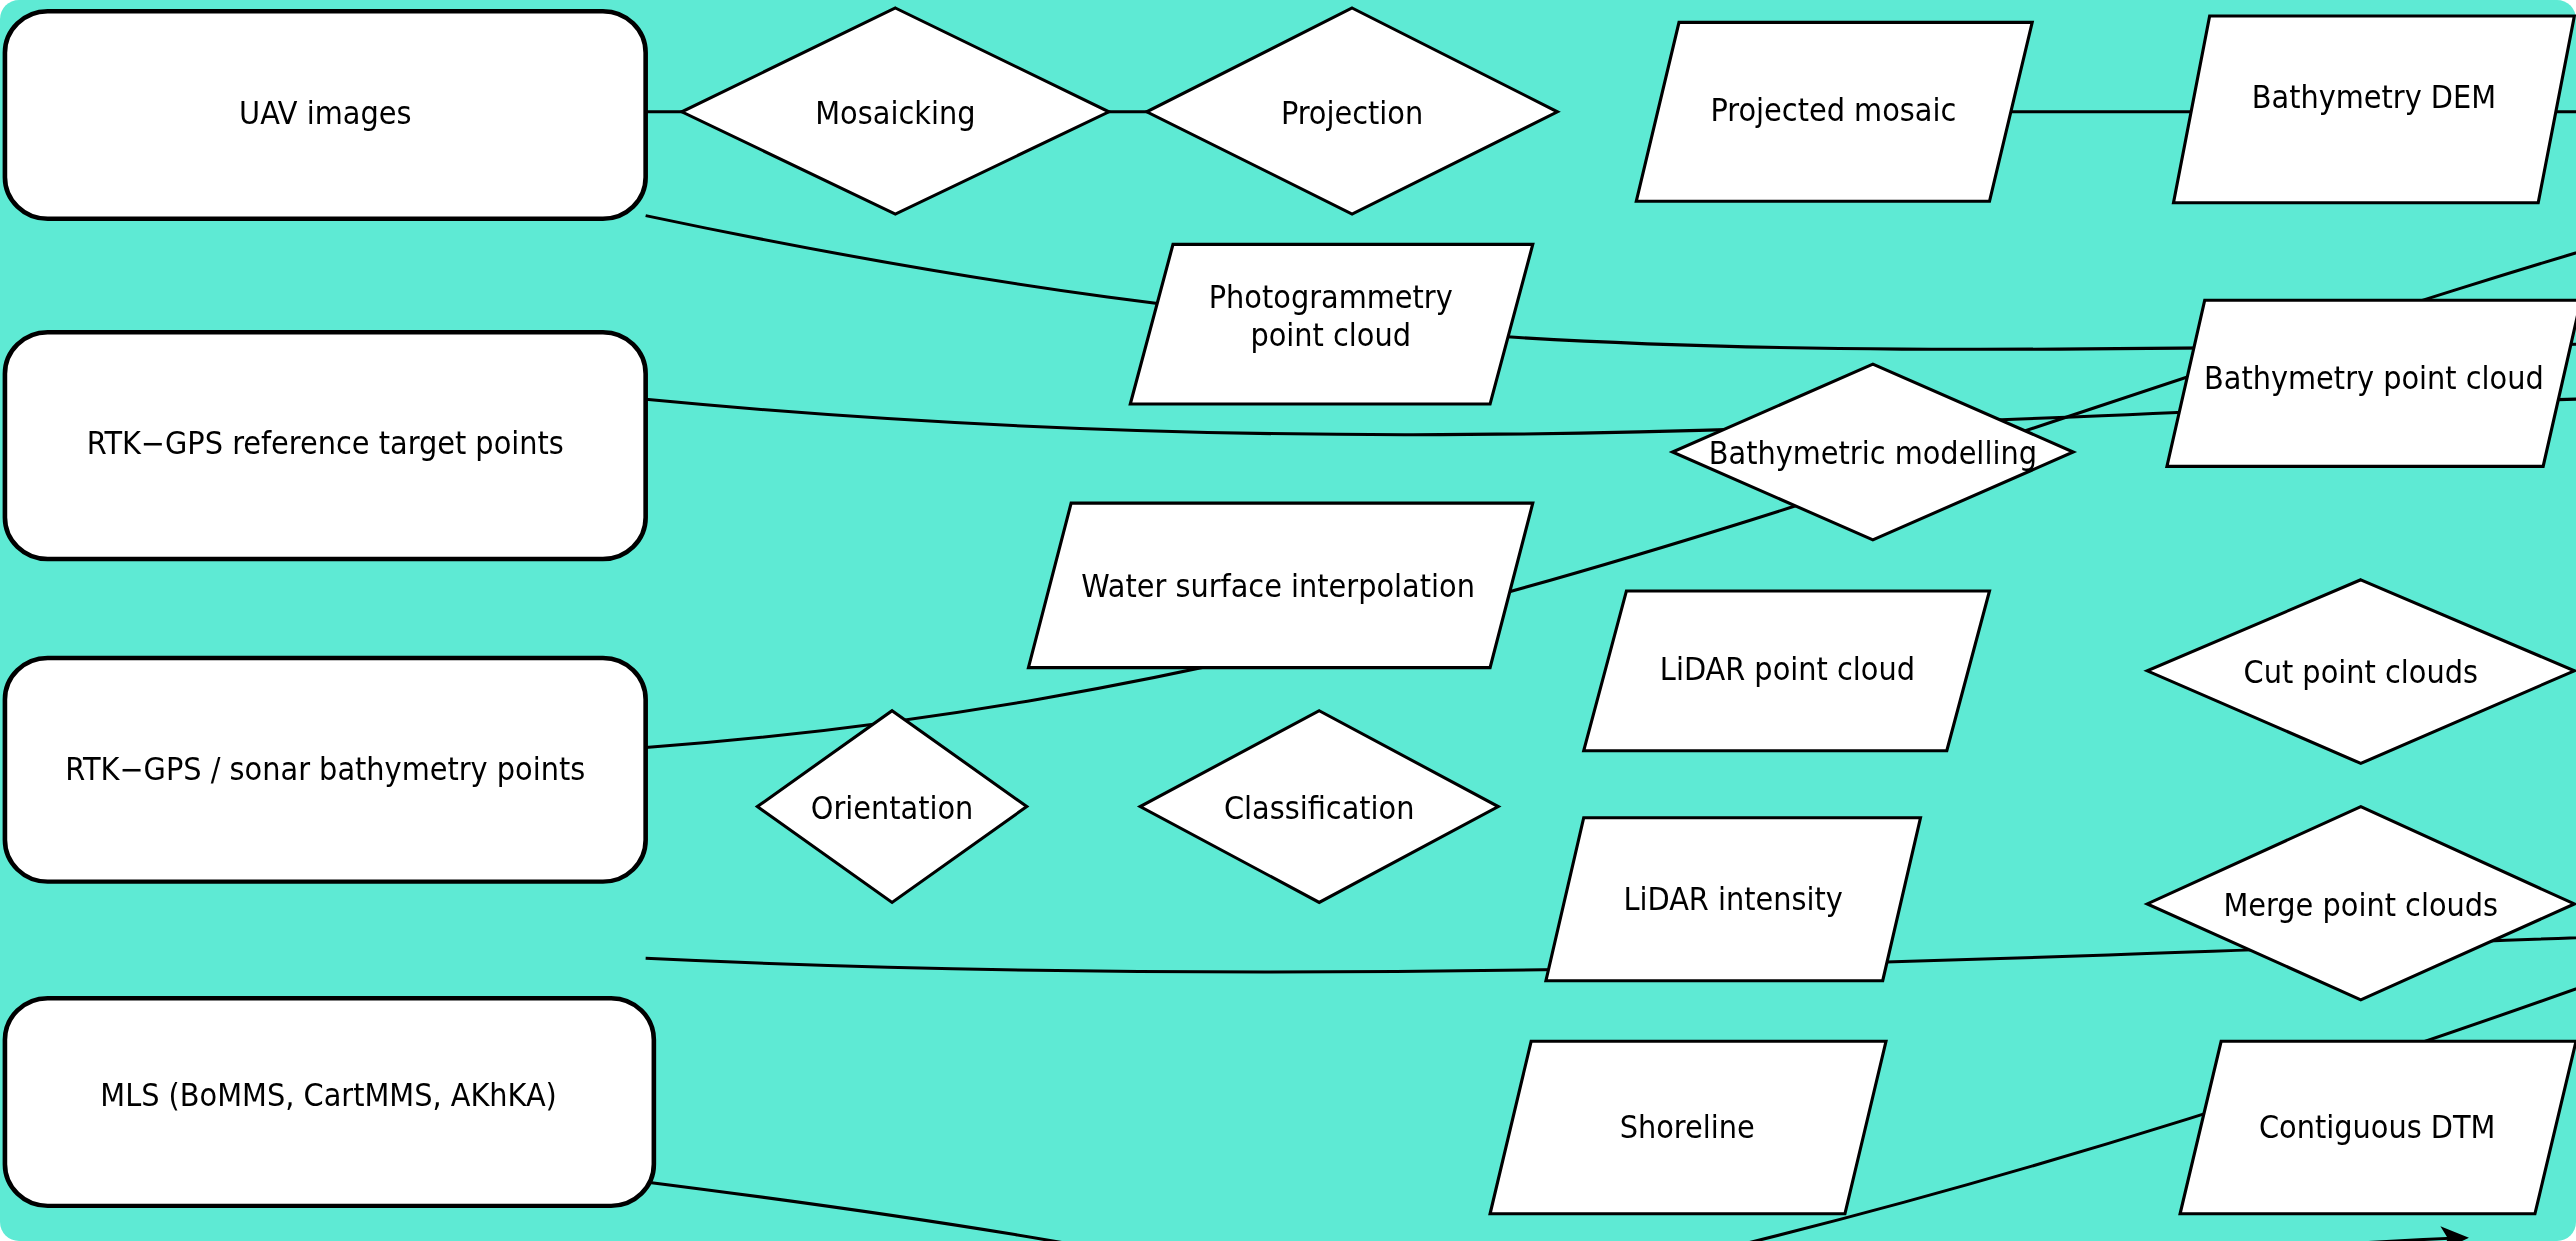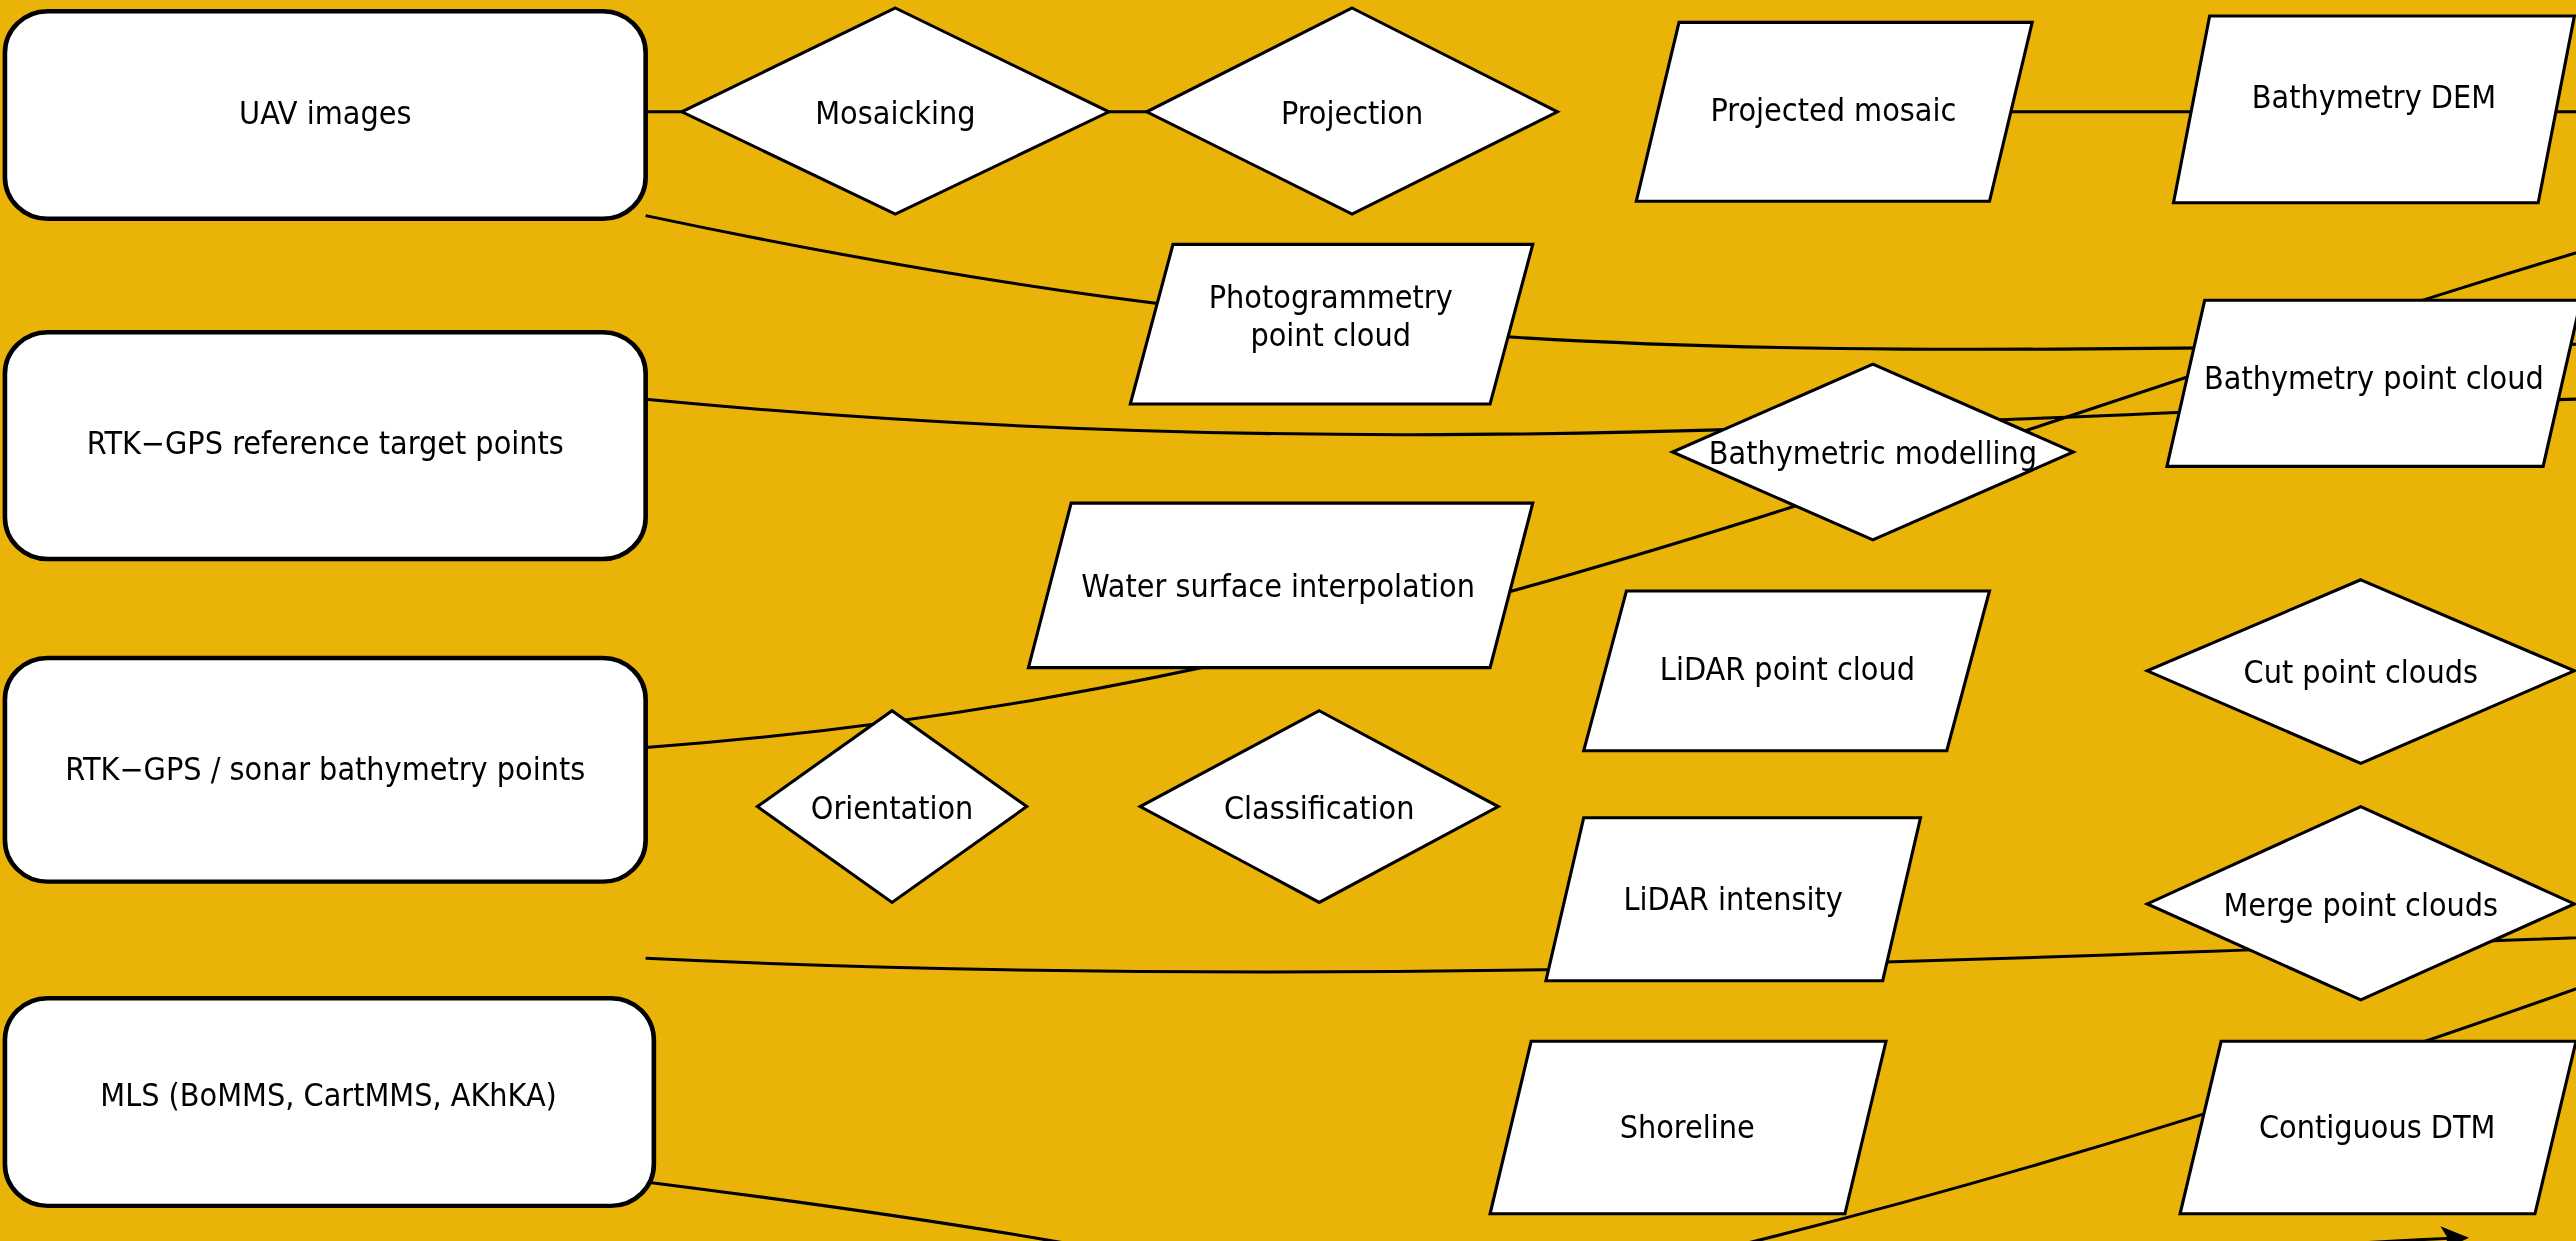--- a/index.html
+++ b/index.html
@@ -1,17 +1,17 @@
 <!DOCTYPE html>
 <html style="font-size:12.3px"><head>
 <meta charset="utf-8">
 <style>
   html,body{margin:0;padding:0;background:#ffffff;}
   body{width:2576px;height:1241px;overflow:hidden;font-family:"DejaVu Sans",sans-serif;}
-  #stage{position:relative;width:2576px;height:1241px;background:#eab308;}
+  #stage{position:relative;width:2576px;height:1241px;background:#5eead4;border-radius:19px;}
   svg#flow{position:absolute;left:0;top:0;width:2576px;height:1241px;}
   .nodeLabel{
     font-family:"DejaVu Sans Condensed","DejaVu Sans",sans-serif;
     font-size:40px;
     fill:#000000;
     text-anchor:middle;
     dominant-baseline:middle;
     pointer-events:none;
   }
   .shape{fill:#ffffff;stroke:#000000;}

